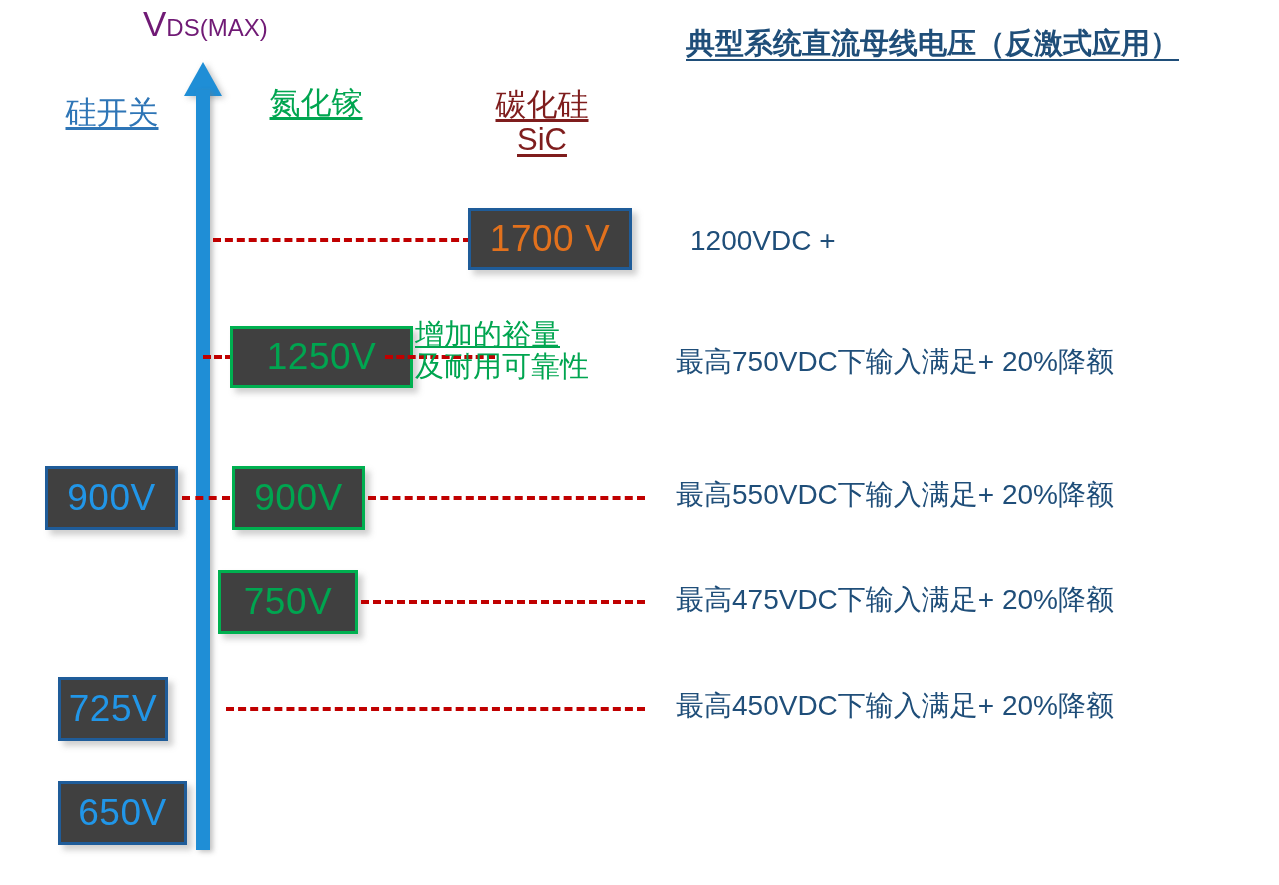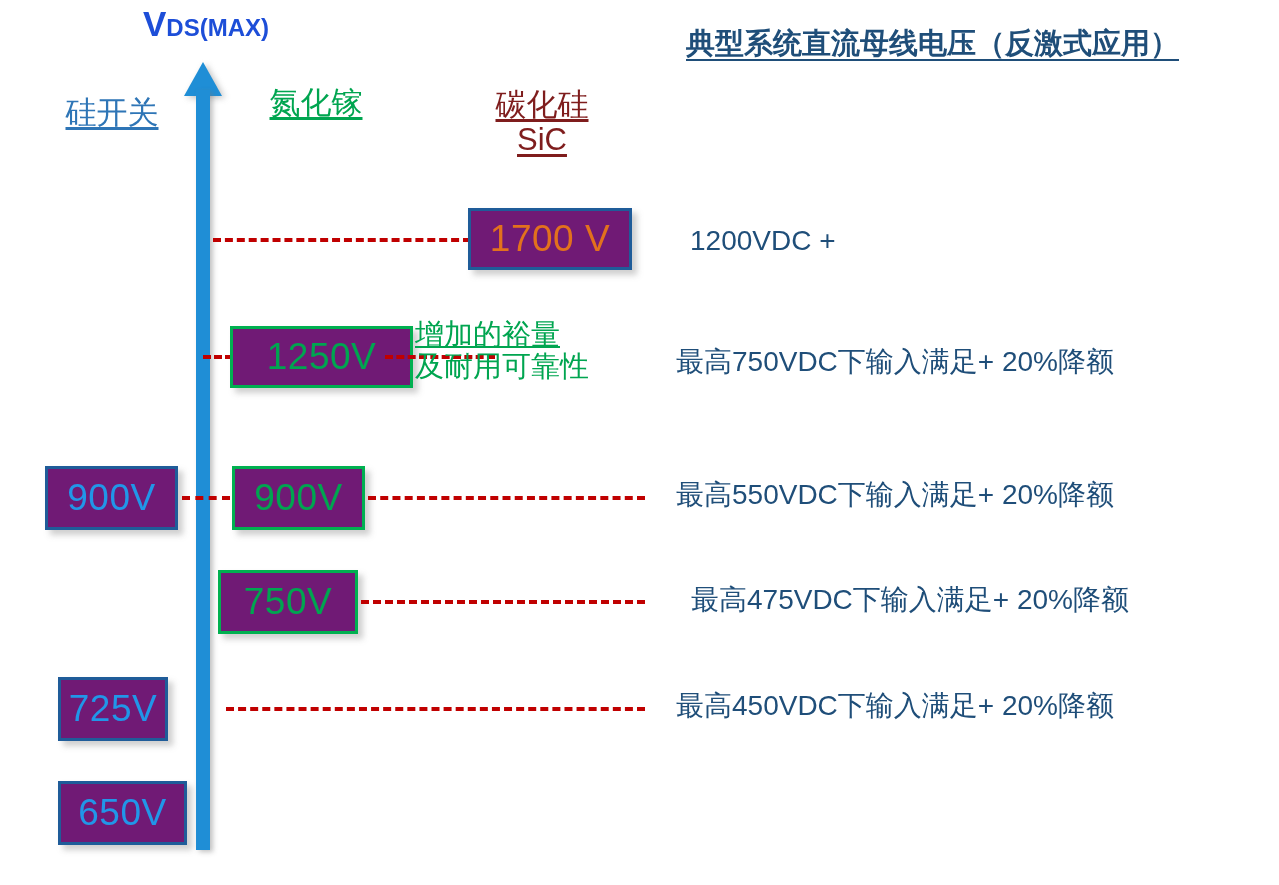--- a/index.html
+++ b/index.html
@@ -33,24 +33,23 @@
     border-left:19px solid transparent;
     border-right:19px solid transparent;
     border-bottom:34px solid #1f8ed6;
     filter:drop-shadow(3px 2px 3px rgba(120,120,120,.45));
   }
 
   
   .axis-title{
     position:absolute;
     left:143px; top:6px;
-    color:#1d4ed8;
+    color:#701a75;
     white-space:nowrap;
     line-height:1;
-    font-weight:bold;
   }
   .axis-title .big{ font-size:35px; }
   .axis-title .sub{ font-size:24px; }
 
   
   .col-head{
     position:absolute;
     text-align:center;
     line-height:1.12;
     font-size:31px;
@@ -72,21 +71,21 @@
     color:#1f4e79;
     text-decoration:underline;
     text-underline-offset:6px;
     white-space:nowrap;
   }
 
   
   .vbox{
     position:absolute;
     box-sizing:border-box;
-    background:#701a75;
+    background:#404040;
     display:flex;
     align-items:center;
     justify-content:center;
     font-size:37px;
     box-shadow:5px 5px 6px rgba(140,140,140,.42);
     letter-spacing:.5px;
   }
   .vbox.blue  { border:3px solid #1f5c99; color:#2196e8; }
   .vbox.green { border:3px solid #00b050; color:#00a550; }
   .vbox.sic   { border:3px solid #1f5c99; color:#e2711d; }
@@ -157,21 +156,21 @@
   <div class="rnote" style="left:676px; top:348px;">最高750VDC下输入满足+ 20%降额</div>
 
   <div class="vbox blue" style="left:45px; top:466px; width:133px; height:64px;">900V</div>
   <div class="dash" style="left:182px; top:496px; width:48px;"></div>
   <div class="vbox green" style="left:232px; top:466px; width:133px; height:64px;">900V</div>
   <div class="dash" style="left:368px; top:496px; width:277px;"></div>
   <div class="rnote" style="left:676px; top:481px;">最高550VDC下输入满足+ 20%降额</div>
 
   <div class="vbox green" style="left:218px; top:570px; width:140px; height:64px;">750V</div>
   <div class="dash" style="left:361px; top:600px; width:284px;"></div>
-  <div class="rnote" style="left:676px; top:586px;margin-left:15px;">最高475VDC下输入满足+ 20%降额</div>
+  <div class="rnote" style="left:676px; top:586px;">最高475VDC下输入满足+ 20%降额</div>
 
   <div class="vbox blue" style="left:58px; top:677px; width:110px; height:64px;">725V</div>
   <div class="dash" style="left:226px; top:707px; width:419px;"></div>
   <div class="rnote" style="left:676px; top:692px;">最高450VDC下输入满足+ 20%降额</div>
 
   <div class="vbox blue" style="left:58px; top:781px; width:129px; height:64px;">650V</div>
 
 </div>
 
 </body></html>

